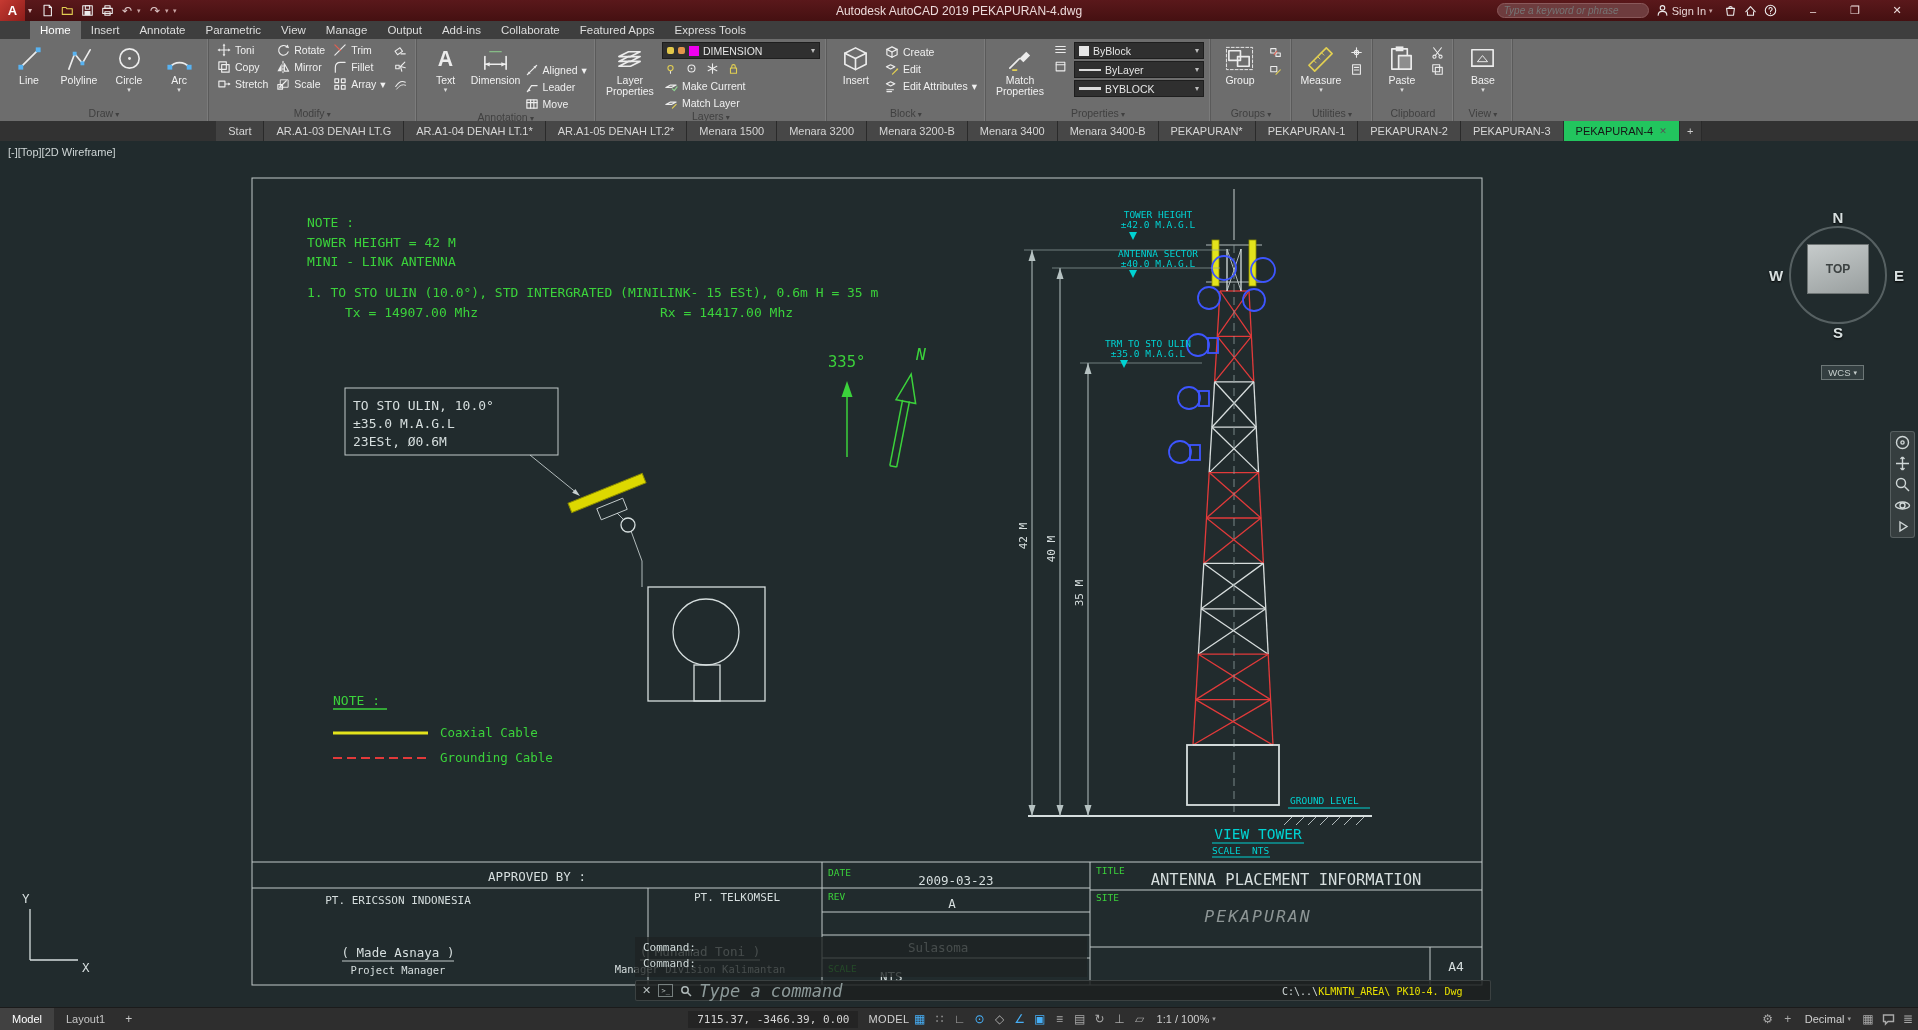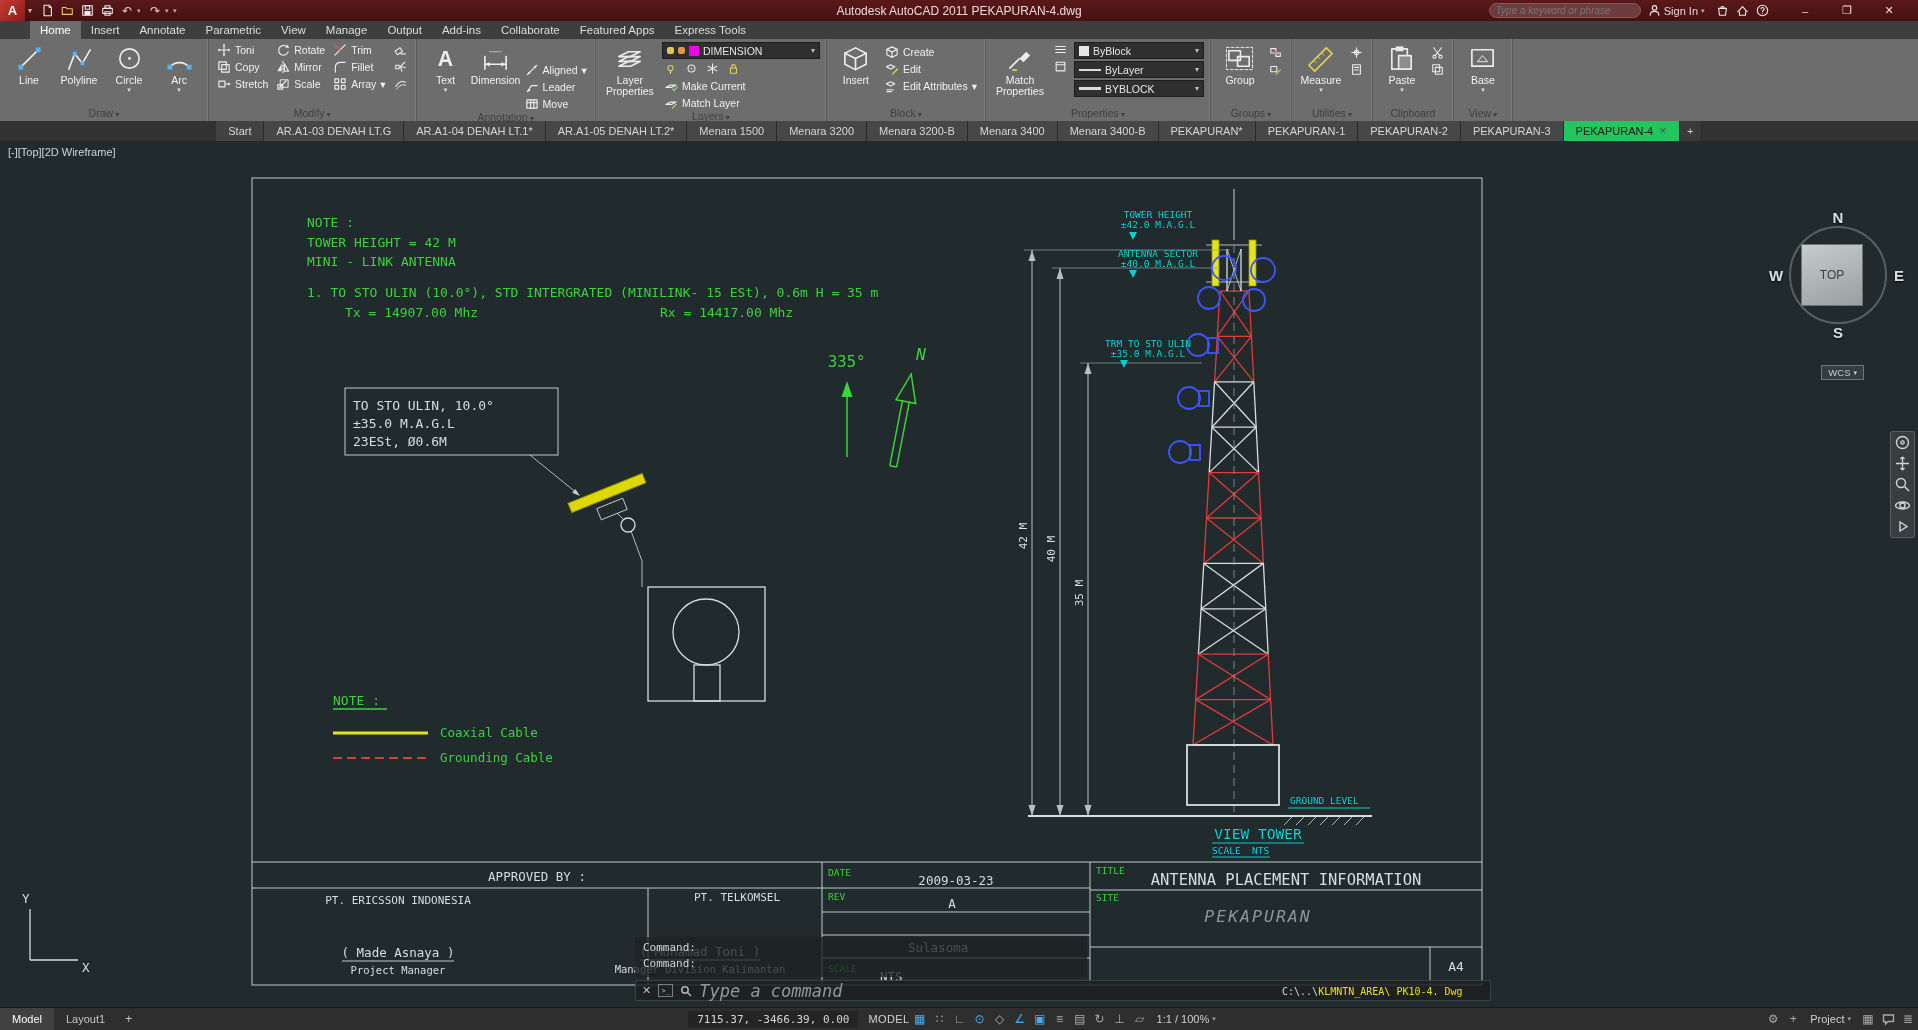--- a/index.html
+++ b/index.html
@@ -7,21 +7,21 @@
 
 
 .titlebar{height:21px;background:linear-gradient(#5a181b,#451011);display:flex;align-items:center;color:#e3cfcf;font-size:11px;position:relative;}
 .acad-logo{width:25px;height:21px;background:linear-gradient(135deg,#c63a32,#8c1d1a);display:flex;align-items:center;justify-content:center;color:#fff;font-weight:bold;font-size:13px;flex:none;}
 .logo-car{font-size:8px;color:#dcb9b9;padding:0 3px;}
 .qat{display:flex;align-items:center;margin-left:2px;}
 .qbtn{width:20px;height:18px;display:flex;align-items:center;justify-content:center;color:#e0caca;font-size:12px;}
 .qbtn svg{width:13px;height:13px;}
 .qcar{font-size:7px;color:#caa6a6;width:8px;}
 .win-title{position:absolute;left:50%;transform:translateX(-50%);font-size:12px;color:#ecdada;white-space:nowrap;}
-.tb-right{margin-left:auto;display:flex;align-items:center;gap:7px;padding-right:8px;}
+.tb-right{margin-left:auto;display:flex;align-items:center;gap:7px;padding-right:0;}
 .search-box{width:152px;height:15px;background:#6e3c3e;border:1px solid #8a595b;border-radius:8px;display:flex;align-items:center;padding:0 6px;gap:4px;}
 .search-box input{flex:1;background:transparent;border:0;outline:0;color:#d8c2c2;font-size:10px;font-style:italic;font-family:"Liberation Sans",sans-serif;}
 .tbi{display:flex;align-items:center;gap:3px;color:#e6d4d4;}
 .tbi svg{width:13px;height:13px;}
 .win-btns{display:flex;margin-left:8px;}
 .win-btn{width:42px;height:21px;display:flex;align-items:center;justify-content:center;color:#ecdcdc;font-size:11px;}
 
 
 .ribbon-tabs{height:18px;background:#3e3e3e;display:flex;align-items:stretch;padding-left:30px;}
 .rtab{padding:4px 10px;font-size:11.5px;color:#dedede;display:flex;align-items:center;}
@@ -92,21 +92,21 @@
 .lrd{stroke:#e23a3a;stroke-width:2;stroke-dasharray:9 5;fill:none;}
 
 
 .vc{position:absolute;top:72px;right:18px;width:124px;height:124px;z-index:3;}
 .vc-ring{position:absolute;inset:13px;border-radius:50%;border:2px solid rgba(168,178,178,.4);}
 .vc-letter{position:absolute;color:#d8e0e0;font-size:15px;font-weight:bold;text-shadow:0 1px 2px #000;}
 .vc-n{top:-4px;left:50%;transform:translateX(-50%);}
 .vc-s{bottom:-4px;left:50%;transform:translateX(-50%);}
 .vc-w{left:-7px;top:50%;transform:translateY(-50%);}
 .vc-e{right:-4px;top:50%;transform:translateY(-50%);}
-.vc-cube{position:absolute;left:25px;top:31px;width:62px;height:62px;background:linear-gradient(160deg,#c6cbcb,#999f9f);border:1px solid #6e7474;display:flex;align-items:center;justify-content:center;color:#3c4242;font-size:12px;font-weight:normal;}
+.vc-cube{position:absolute;left:31px;top:31px;width:62px;height:50px;background:linear-gradient(160deg,#c6cbcb,#999f9f);border:1px solid #6e7474;display:flex;align-items:center;justify-content:center;color:#3c4242;font-size:12px;font-weight:bold;}
 .wcs{position:absolute;top:224px;right:54px;height:15px;padding:0 6px;background:rgba(120,130,130,.22);border:1px solid #6d7777;color:#c6cecc;font-size:9.5px;display:flex;align-items:center;gap:3px;z-index:3;}
 .wcs .car{font-size:7px;}
 
 
 .navbar{position:absolute;right:3px;top:290px;width:25px;padding:2px 0;background:rgba(72,78,78,.55);border:1px solid rgba(150,158,158,.35);border-radius:3px;display:flex;flex-direction:column;align-items:center;gap:4px;z-index:3;}
 .navbar svg{width:17px;height:17px;}
 .navbar svg *{stroke:#cfd6d6;fill:none;stroke-width:1.4;}
 
 
 .tooltip{position:absolute;left:635px;top:764px;width:578px;background:#9a9a9a;border:1px solid #5c5c5c;box-shadow:2px 2px 4px rgba(0,0,0,.5);color:#101010;font-size:11.5px;line-height:1.25;padding:2px 6px;z-index:5;}
@@ -167,21 +167,21 @@
           <rect x="4.5" y="2" width="6" height="3"></rect>
           <rect x="4.5" y="9" width="6" height="4"></rect>
         </svg>
       </span>
     <span class="qbtn">↶</span>
       <span class="qcar">▾</span>
     <span class="qbtn">↷</span>
       <span class="qcar">▾</span>
     <span class="qcar">▾</span>
   </div>
-  <div class="win-title">Autodesk AutoCAD 2011   PEKAPURAN-4.dwg</div>
+  <div class="win-title">Autodesk AutoCAD 2019   PEKAPURAN-4.dwg</div>
   <div class="tb-right">
     <div class="search-box">
       <input placeholder="Type a keyword or phrase" style="">
       <svg class="ic si" viewBox="0 0 15 15">
           <circle cx="6" cy="6" r="3.8"></circle>
           <line x1="9" y1="9" x2="13" y2="13"></line>
         </svg>
     </div>
     <span class="tbi">
       <svg class="ic si" viewBox="0 0 15 15">
@@ -1076,21 +1076,21 @@
   <span class="sbi">⊥</span>
   <span class="sbi">▱</span>
   <div class="sb-chip">
       <span>1:1 / 100%</span>
       <span class="car">▾</span>
     </div>
   <div class="sb-spacer"></div>
   <span class="sbi">⚙</span>
   <span class="sbi">+</span>
   <div class="sb-chip">
-      <span>Project</span>
+      <span>Decimal</span>
       <span class="car">▾</span>
     </div>
   <span class="sbi">▦</span>
   <span class="sbi">
       <svg viewBox="0 0 13 13">
         <path d="M1.5 2 h10 v6.5 h-5.5 l-2.5 2.5 v-2.5 h-2 z"></path>
       </svg>
     </span>
   <span class="sbi">≣</span>
 </div>

